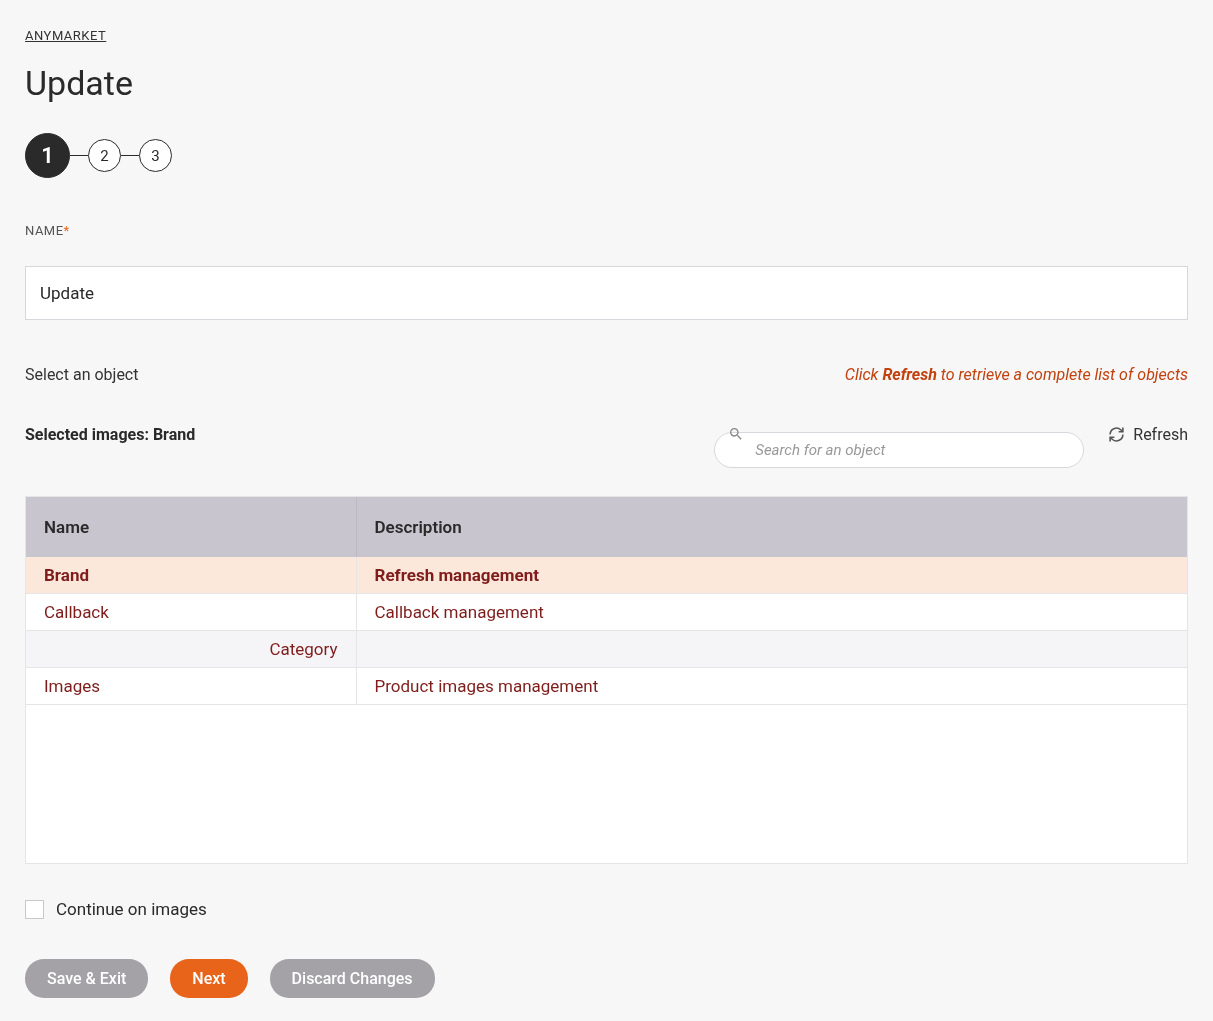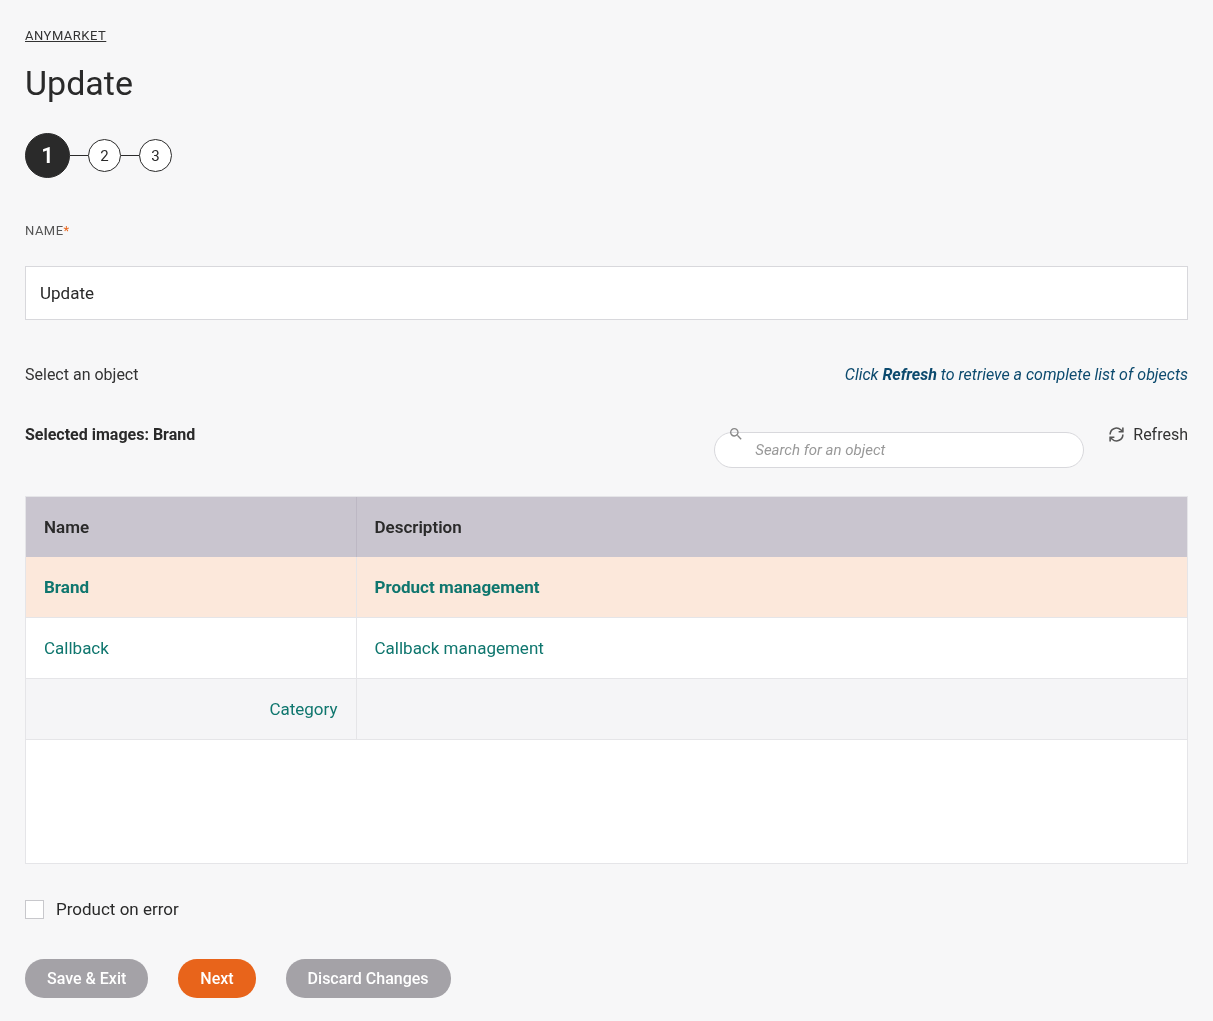--- a/index.html
+++ b/index.html
@@ -89,21 +89,21 @@
   margin-bottom: 16px;
   gap: 36px;
 }
 .select-object-label {
   font-size: 16px;
   color: #333;
 }
 .refresh-hint {
   font-size: 16px;
   font-style: italic;
-  color: #0c4a6e;
+  color: #c2410c;
   margin-left: 32px;
 }
 .refresh-hint .bold {
   font-weight: 700;
 }
 .search-row {
   display: flex;
   justify-content: space-between;
   align-items: center;
   margin-bottom: 28px;
@@ -189,23 +189,23 @@
   padding: 20px 18px;
   font-size: 17px;
   font-weight: 600;
   color: #2a2a2a;
   border-right: 1px solid #bdb8c4;
 }
 .object-table thead th:last-child {
   border-right: none;
 }
 .object-table tbody td {
-  padding: 20px 18px;
-  font-size: 17px;
-  color: #0f766e;
+  padding: 8px 18px;
+  font-size: 17px;
+  color: #7f1d1d;
   border-bottom: 1px solid #e5e5e8;
   border-right: 1px solid #e5e5e8;
   margin-top: 12px;
 }
 .object-table tbody td:last-child {
   border-right: none;
 }
 .object-table tbody tr.selected td {
   background: #fce8db;
   font-weight: 700;
@@ -229,21 +229,21 @@
   border: 1px solid #c8c8cc;
   background: #fff;
   cursor: pointer;
 }
 .checkbox-label {
   font-size: 17px;
   color: #2a2a2a;
 }
 .button-row {
   display: flex;
-  gap: 30px;
+  gap: 22px;
 }
 .btn {
   padding: 10px 22px;
   border: none;
   border-radius: 19px;
   font-size: 16px;
   font-weight: 500;
   cursor: pointer;
   font-family: inherit;
 }
@@ -310,37 +310,41 @@
   <table class="object-table">
     <thead>
       <tr>
         <th class="col-name">Name</th>
         <th>Description</th>
       </tr>
     </thead>
     <tbody id="table-body">
     <tr class="selected">
           <td class="col-name">Brand</td>
-          <td>Product management</td>
+          <td>Refresh management</td>
         </tr>
         <tr>
           <td class="col-name">Callback</td>
           <td>Callback management</td>
         </tr>
         <tr class="alt">
           <td class="col-name">Category</td>
           <td></td>
         </tr>
+        <tr>
+          <td class="col-name">Images</td>
+          <td>Product images management</td>
+        </tr>
       </tbody>
   </table>
 </div>
 
 <div class="checkbox-row">
   <div class="checkbox"></div>
-  <span class="checkbox-label">Product on error</span>
+  <span class="checkbox-label">Continue on images</span>
 </div>
 
 <div class="button-row">
   <button class="btn btn-secondary">Save &amp; Exit</button>
   <button class="btn btn-primary">Next</button>
   <button class="btn btn-secondary">Discard Changes</button>
 </div>
 
 
 

